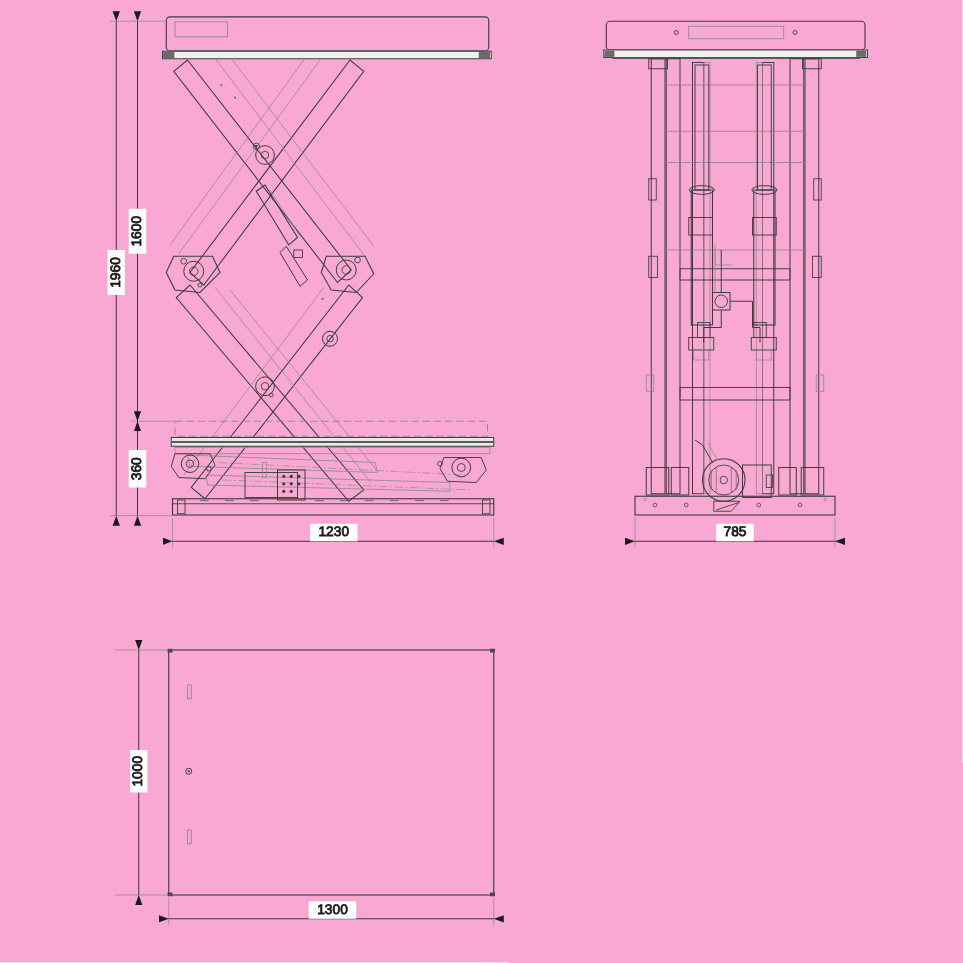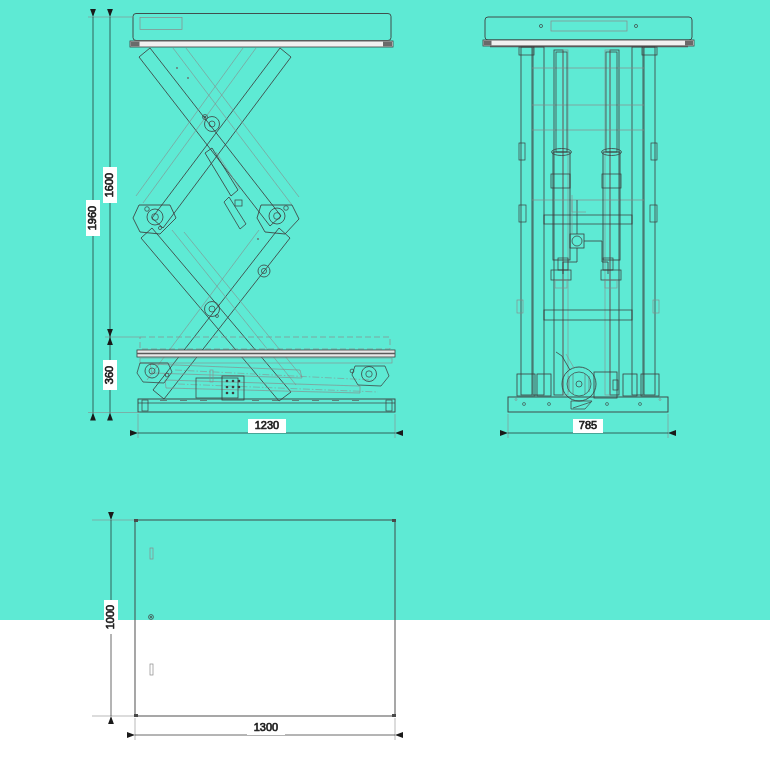--- a/index.html
+++ b/index.html
@@ -9,22 +9,22 @@
   }
   body {
     width: 770px;
     height: 770px;
     font-family: "Liberation Sans", sans-serif;
     overflow: hidden;
   }
   #drawing-sheet {
     position: relative;
     width: 770px;
-    height: 620px;
-    background: #5eead4;
+    height: 770px;
+    background: #f9a8d4;
   }
   #cad-canvas {
     position: absolute;
     left: 0;
     top: 0;
   }
   .dim-text {
     font-family: "Liberation Sans", sans-serif;
     font-size: 11px;
     fill: #1a1a1a;

